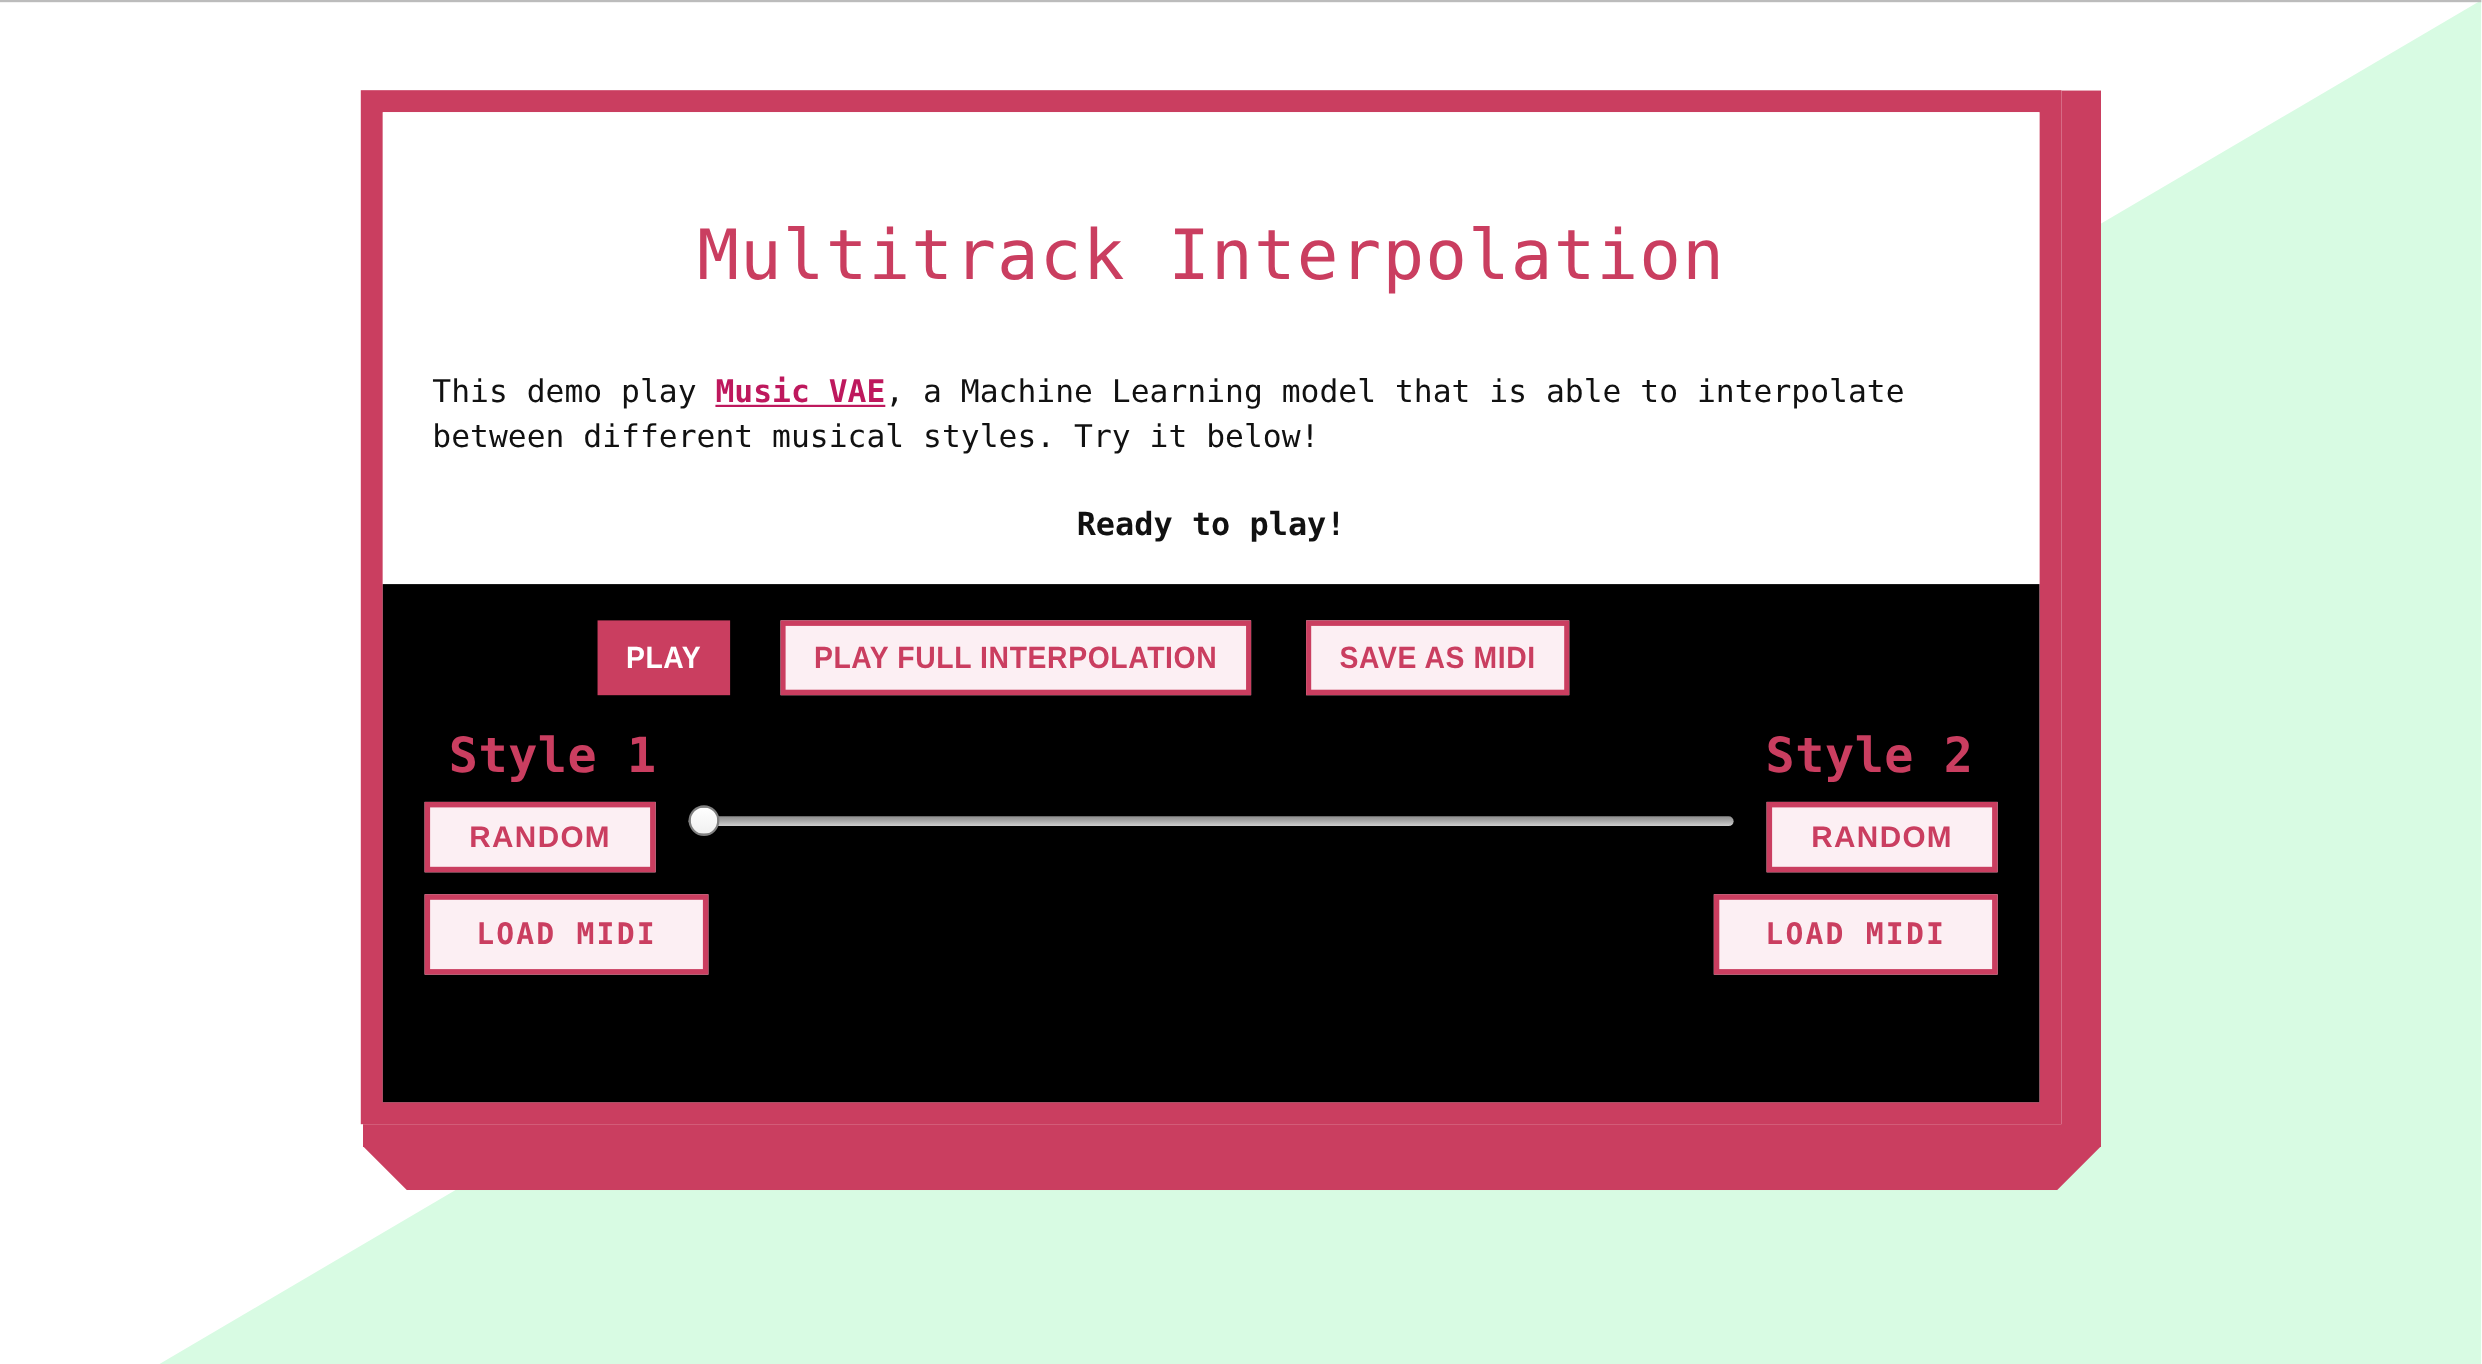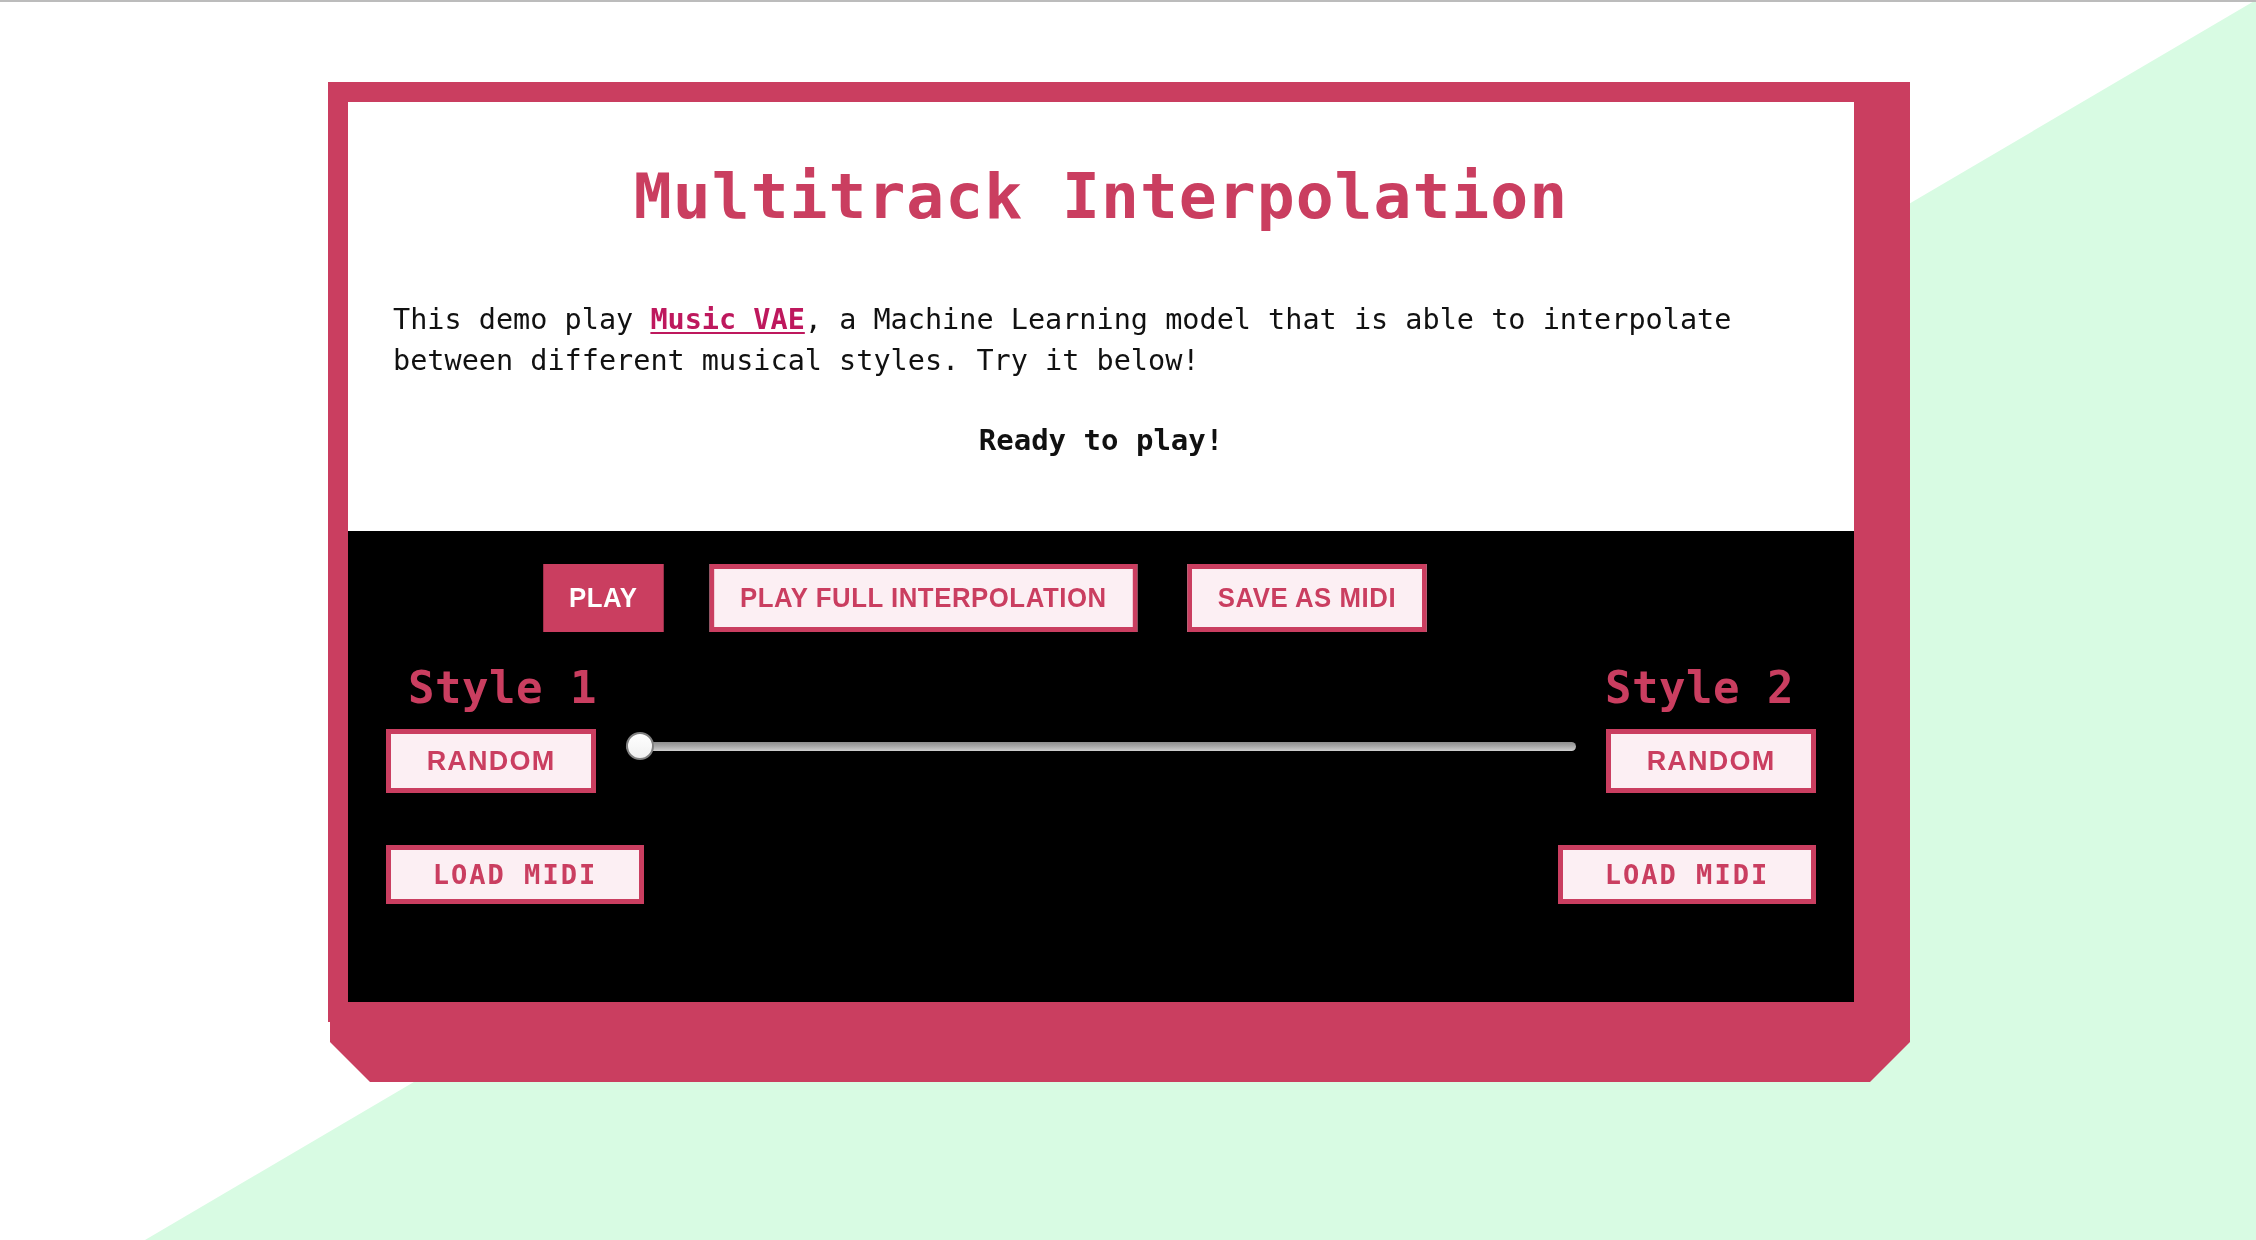--- a/index.html
+++ b/index.html
@@ -70,25 +70,25 @@
   
   .card-head {
     background: #ffffff;
     padding: 0;
     flex: 0 0 auto;
     height: 429px;
     box-sizing: border-box;
   }
   #page-title {
     margin: 0;
-    padding-top: 62px;
+    padding-top: 98px;
     text-align: center;
     color: #ca3e60;
     font-family: "DejaVu Sans Mono", monospace;
-    font-weight: bold;
+    font-weight: normal;
     font-size: 63px;
     letter-spacing: 1px;
     line-height: 1.05;
   }
   #intro-paragraph {
     margin: 0;
     padding: 70px 45px 0 45px;
     color: #111111;
     font-family: "DejaVu Sans Mono", monospace;
     font-size: 28.5px;
@@ -198,22 +198,21 @@
     align-items: center;
     justify-content: center;
     cursor: pointer;
     white-space: nowrap;
   }
   .btn-side-mono {
     font-family: "DejaVu Sans Mono", monospace;
     font-size: 27px;
     letter-spacing: 2px;
     min-width: 258px;
-    height: 59px;
-    margin-top: 32px;
+    height: 73px;
   }
 
   
   #interpolation-slider {
     -webkit-appearance: none;
     appearance: none;
     width: 100%;
     background: transparent;
     margin: 0;
     height: 34px;

